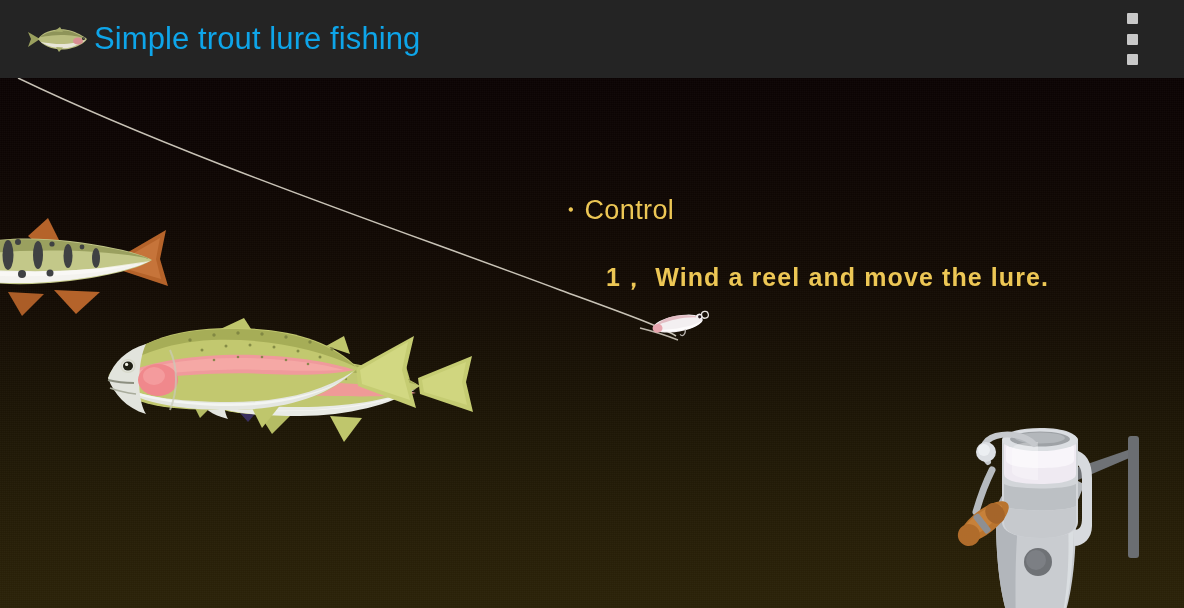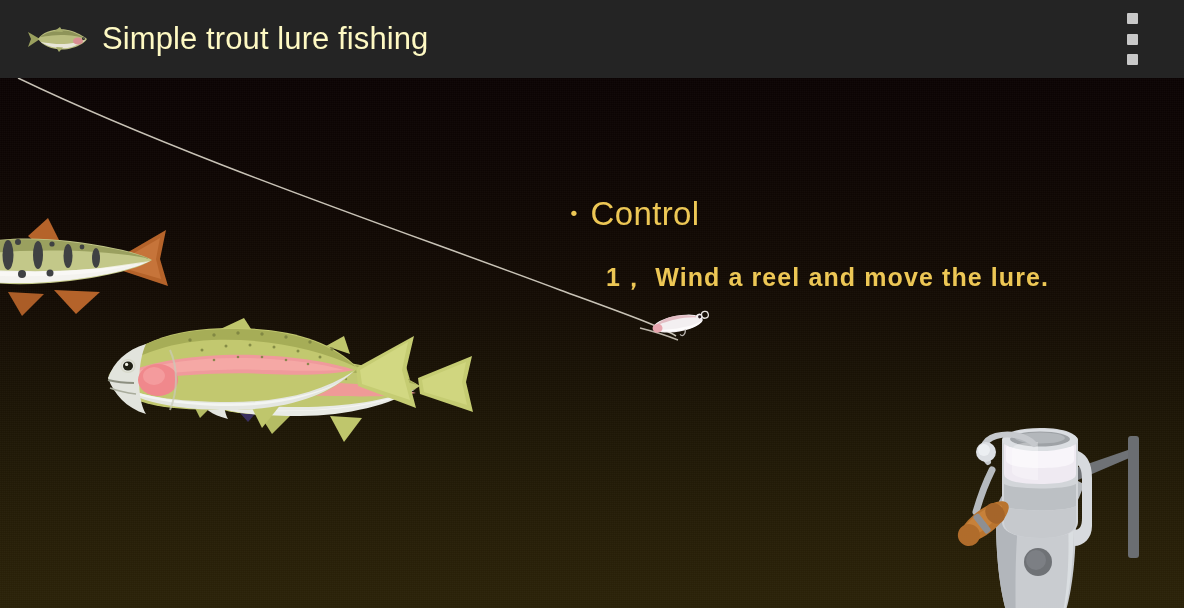--- a/index.html
+++ b/index.html
@@ -34,22 +34,22 @@
   }
 
   #app-icon {
     margin-left: 26px;
     width: 64px;
     height: 34px;
     flex: 0 0 auto;
   }
 
   #title-text {
-    margin-left: 12px;
-    color: #fef9c3;
+    margin-left: 4px;
+    color: #0ea5e9;
     font-size: 31px;
     font-weight: 400;
     letter-spacing: 0.1px;
     white-space: nowrap;
     font-family: "Liberation Sans", sans-serif;
   }
 
   #overflow-menu {
     position: absolute;
     right: 42px;
@@ -117,21 +117,21 @@
     height: 530px;
     z-index: 20;
     pointer-events: none;
   }
 
   #control-heading {
     position: absolute;
     left: 557px;
     top: 114px;
     color: #edc755;
-    font-size: 33px;
+    font-size: 27px;
     font-weight: 400;
     letter-spacing: 0.4px;
     white-space: nowrap;
     font-family: "Liberation Sans", sans-serif;
   }
 
   #control-step-1 {
     position: absolute;
     left: 606px;
     top: 183px;

